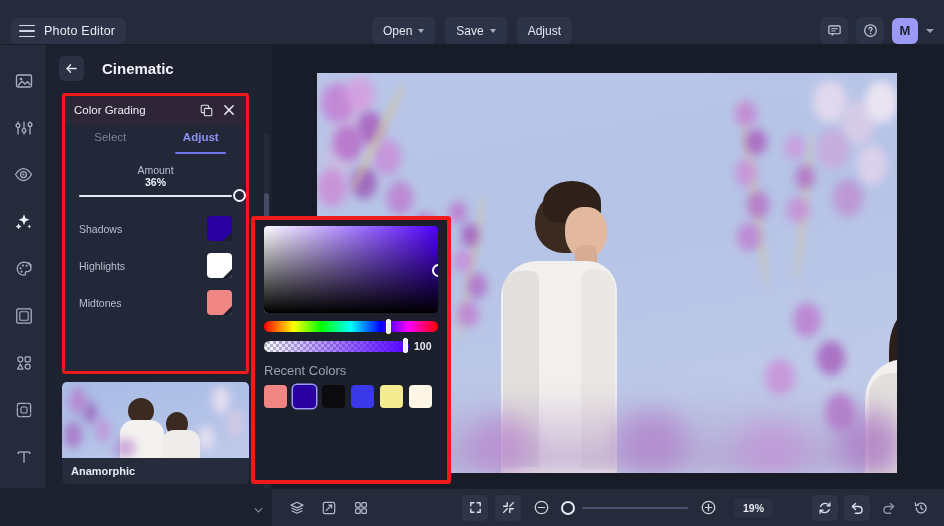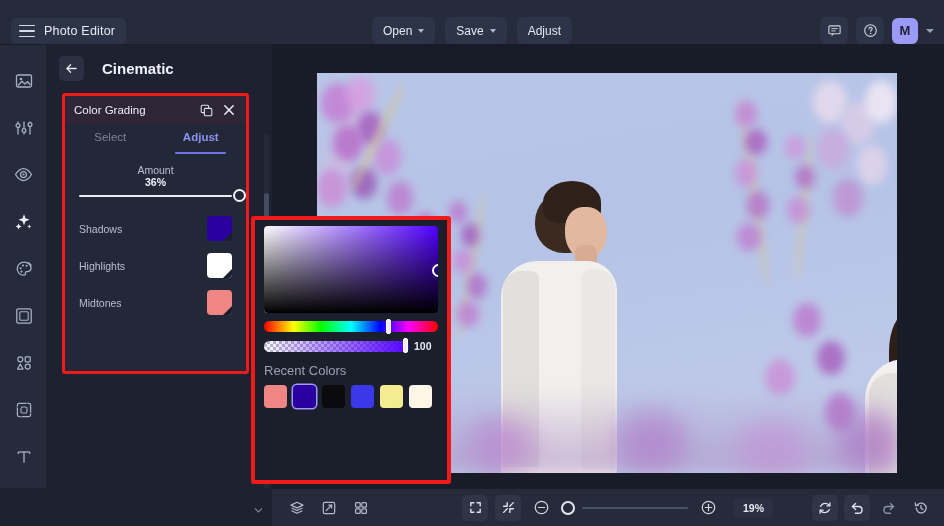--- a/index.html
+++ b/index.html
@@ -422,20 +422,38 @@
           <path d="M6 3 L2.2 7 L6 11" fill="none" stroke="#e4e7f2" stroke-width="1.4" stroke-linecap="round" stroke-linejoin="round"></path>
         </svg>
       </div>
       <div class="panel-title">Cinematic</div>
     </div>
     <div class="panel-scroll-track">
       <div class="panel-scroll-thumb"></div>
     </div>
   </div>
 
+  <div class="thumb" style="top:382px;">
+    <div class="thumb-img">
+      <div style="position:absolute;inset:0;background:linear-gradient(168deg,#a9bbe6 0%,#b2c2e8 55%,#c0cbea 100%);"></div>
+      <div class="blob" style="left:8px;top:6px;width:16px;height:26px;background:#bb7ccd;opacity:.85;"></div>
+      <div class="blob" style="left:22px;top:20px;width:13px;height:22px;background:#9b5fb8;opacity:.8;"></div>
+      <div class="blob" style="left:34px;top:36px;width:14px;height:24px;background:#c58ad6;opacity:.75;"></div>
+      <div class="blob" style="left:2px;top:40px;width:18px;height:26px;background:#a86cc2;opacity:.8;"></div>
+      <div class="blob" style="left:150px;top:4px;width:18px;height:28px;background:#e9dff0;opacity:.9;"></div>
+      <div class="blob" style="left:165px;top:26px;width:16px;height:30px;background:#d8c8e4;opacity:.85;"></div>
+      <div class="blob" style="left:136px;top:44px;width:16px;height:24px;background:#ece3f2;opacity:.85;"></div>
+      <div class="person" style="left:66px;top:16px;width:26px;height:26px;border-radius:50%;background:#3a2a22;"></div>
+      <div class="person" style="left:58px;top:38px;width:44px;height:40px;border-radius:14px 14px 0 0;background:#f4f2f0;"></div>
+      <div class="person" style="left:104px;top:30px;width:22px;height:24px;border-radius:50%;background:#3a2a22;"></div>
+      <div class="person" style="left:100px;top:48px;width:38px;height:30px;border-radius:12px 12px 0 0;background:#efeceb;"></div>
+      <div class="blob" style="left:52px;top:56px;width:22px;height:20px;background:#b174c9;opacity:.55;"></div>
+    </div>
+    <div class="thumb-cap">Anamorphic</div>
+  </div>
 
   <div class="thumb" style="top:491px;">
     <div class="thumb-img">
       <div style="position:absolute;inset:0;background:linear-gradient(168deg,#a9bbe6 0%,#b2c2e8 55%,#c0cbea 100%);"></div>
       <div class="blob" style="left:10px;top:4px;width:16px;height:26px;background:#bb7ccd;opacity:.85;"></div>
       <div class="blob" style="left:30px;top:18px;width:14px;height:22px;background:#9b5fb8;opacity:.8;"></div>
       <div class="blob" style="left:152px;top:6px;width:18px;height:26px;background:#e9dff0;opacity:.9;"></div>
       <div class="person" style="left:66px;top:14px;width:26px;height:26px;border-radius:50%;background:#3a2a22;"></div>
 
     </div>

